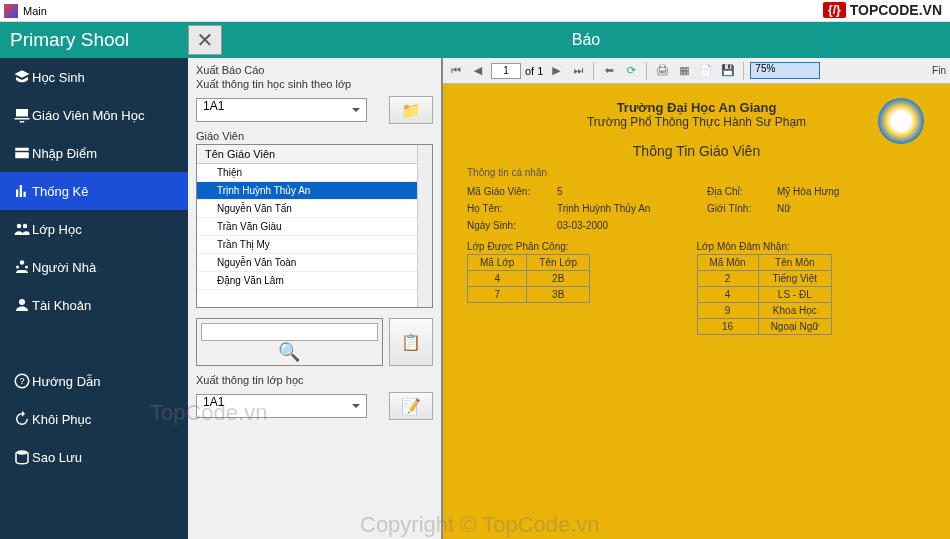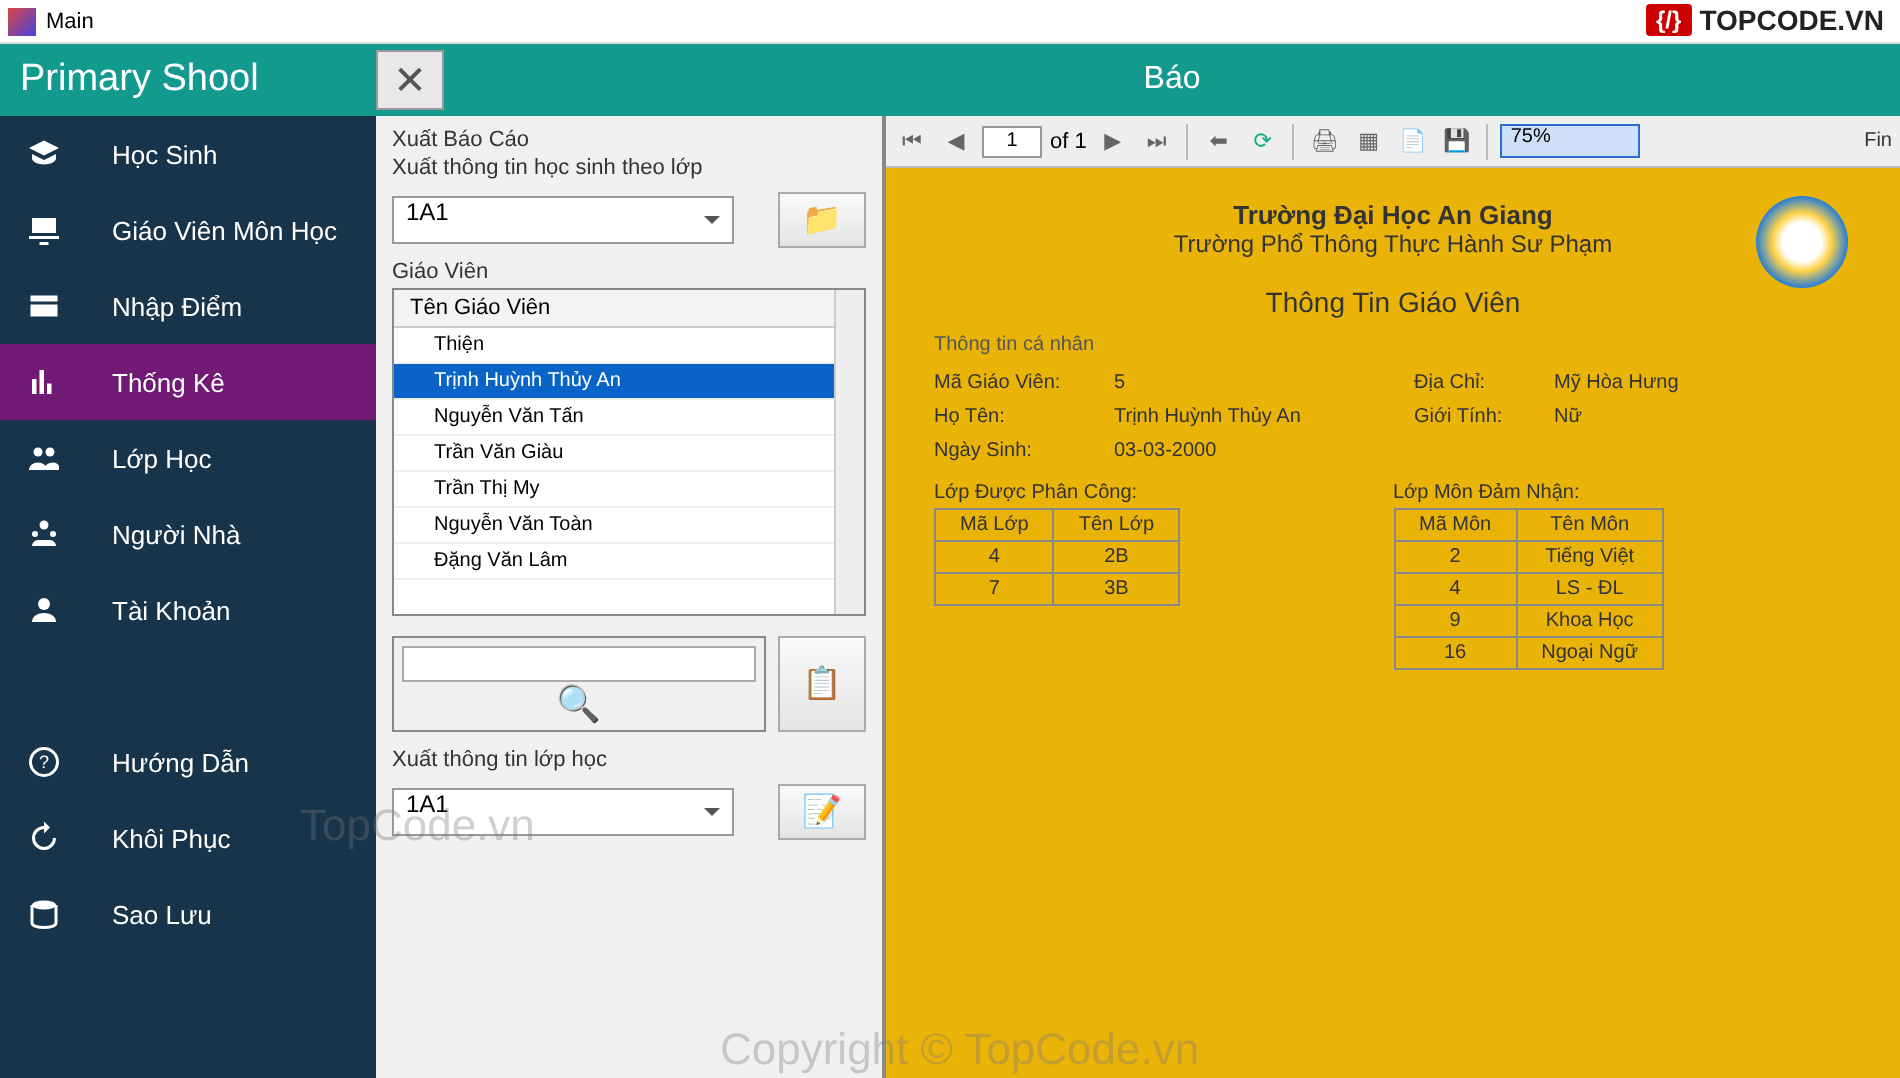--- a/index.html
+++ b/index.html
@@ -7,22 +7,22 @@
 .titlebar{height:22px;background:#fff;border-bottom:1px solid #ddd;display:flex;align-items:center;padding:0 4px;font-size:11px}
 .titlebar .icon{width:14px;height:14px;background:linear-gradient(135deg,#d44,#44d);margin-right:5px}
 .brand{position:absolute;top:2px;right:8px;font-weight:bold;font-size:14px;color:#222;display:flex;align-items:center;gap:4px}
 .brand .bico{background:#c00;color:#fff;padding:1px 5px;border-radius:2px;font-size:12px}
 .header{height:36px;background:#139a8e;color:#fff;display:flex;align-items:center}
 .header .title{width:188px;padding-left:10px;font-size:19px;font-weight:300}
 .header .closex{width:34px;height:30px;display:flex;align-items:center;justify-content:center;border:1px solid #999;background:#e8e8e8;color:#555;font-size:20px;margin-left:0}
 .header .spacer{flex:1;text-align:center;font-size:16px}
 .main{display:flex;height:481px}
 .sidebar{width:188px;background:#18344a;color:#fff;font-size:13px}
-.sidebar .item{display:flex;align-items:center;height:38px;padding-left:12px;gap:24px;cursor:pointer}
-.sidebar .item.active{background:#701a75}
+.sidebar .item{display:flex;align-items:center;height:38px;padding-left:12px;gap:0;cursor:pointer}
+.sidebar .item.active{background:#1d4ed8}
 .sidebar .item .ico{width:20px;height:20px;display:flex;align-items:center;justify-content:center}
 .sidebar .gap{height:38px}
 .midpanel{width:254px;background:#f0f0f0;border-right:1px solid #888;padding:4px 8px;font-size:11px}
 .midpanel .glabel{color:#333;margin:2px 0}
 .midpanel .row{display:flex;align-items:center;gap:22px;margin:6px 0}
 .combo{flex:1;height:24px;border:1px solid #999;background:#fff;padding:0 20px 0 6px;font-size:12px;position:relative}
 .combo::after{content:"";position:absolute;right:6px;top:9px;border:4px solid transparent;border-top-color:#555}
 .btnimg{width:44px;height:28px;border:1px solid #aaa;background:linear-gradient(#fafafa,#e4e4e4);display:flex;align-items:center;justify-content:center;font-size:16px}
 .listbox{border:1px solid #888;background:#fff;height:164px;overflow:hidden;position:relative}
 .listbox .hdr{background:#f3f3f3;border-bottom:1px solid #ccc;padding:3px 8px;font-size:11px}

